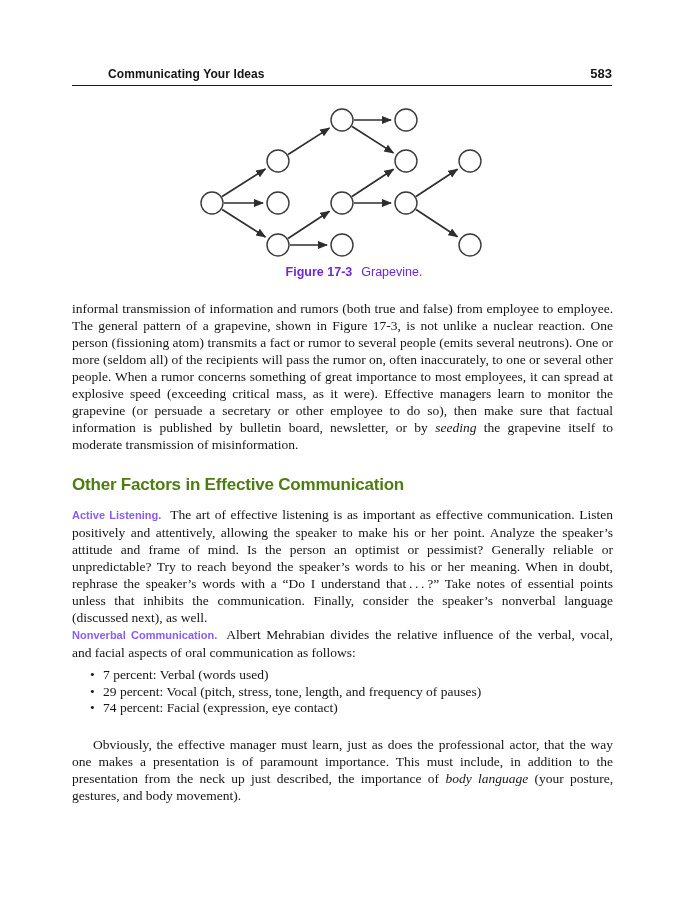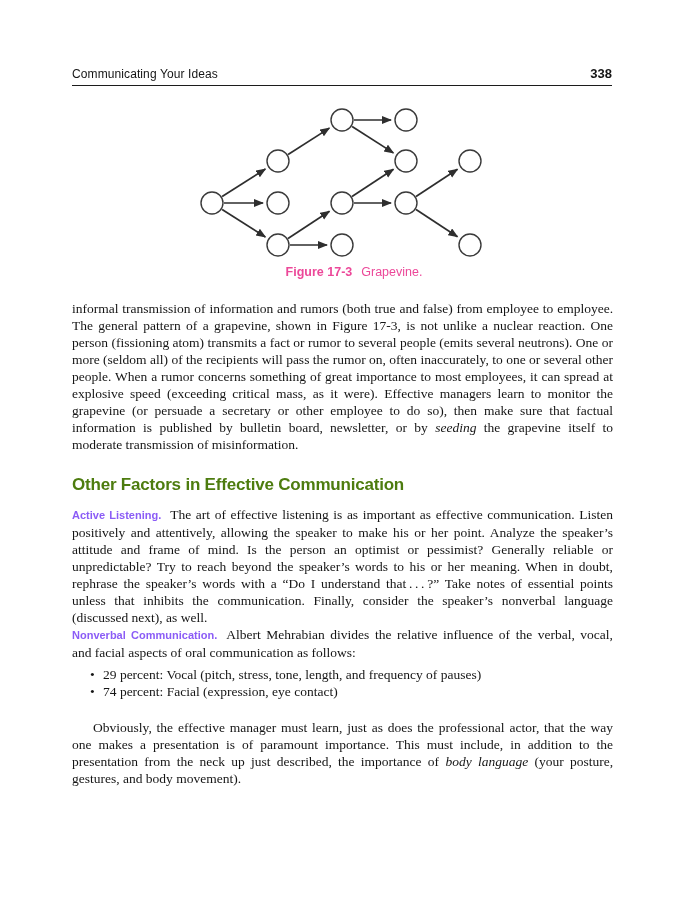--- a/index.html
+++ b/index.html
@@ -10,30 +10,30 @@
   }
   .page{position:absolute;inset:0;background:#ffffff;}
 
   
   .running-header{
     position:absolute;left:72px;right:68px;top:66px;
     display:flex;justify-content:space-between;align-items:flex-end;
     border-bottom:1.5px solid #1c1c1c;padding-bottom:4px;
     font-family:"Liberation Sans", sans-serif;
   }
-  .running-title{font-size:12px;font-weight:normal;letter-spacing:.1px;}
+  .running-title{font-size:12px;font-weight:bold;letter-spacing:.1px;margin-left:36px;}
   .pagenum{font-size:13px;font-weight:bold;}
 
   
   svg.figure{position:absolute;left:0;top:0;width:680px;height:290px;}
 
   .caption{
     position:absolute;top:265px;left:0;width:680px;box-sizing:border-box;
     padding-left:28px;text-align:center;
-    font-family:"Liberation Sans", sans-serif;font-size:12.5px;color:#ec4899;
+    font-family:"Liberation Sans", sans-serif;font-size:12.5px;color:#6d28d9;
   }
   .cap-label{font-weight:bold;margin-right:9px;}
 
   
   .body-col{
     position:absolute;left:72px;top:300px;width:541px;
     font-size:13.5px;line-height:17px;text-align:justify;
   }
   .para{margin:0;}
   h2.section{
@@ -56,21 +56,21 @@
   .closing{margin-top:19px;text-indent:21px;}
   i{font-style:italic;}
 </style>
 </head>
 <body>
 
 <div class="page">
 
   <div class="running-header">
     <span class="running-title">Communicating Your Ideas</span>
-    <span class="pagenum">338</span>
+    <span class="pagenum">583</span>
   </div>
 
   <svg class="figure" viewBox="0 0 680 290" xmlns="http://www.w3.org/2000/svg">
       <defs>
         <marker id="arrowhead" markerUnits="userSpaceOnUse" markerWidth="11" markerHeight="9" refX="9" refY="4" orient="auto">
           <path d="M0,0 L10,4 L0,8 Z" fill="#2e2e2e"></path>
         </marker>
       </defs>
       <line x1="222.1239378527853" y1="196.5574940936821" x2="265.3450776840184" y2="169.0531323828974" stroke="#2e2e2e" stroke-width="1.7" marker-end="url(#arrowhead)"></line>
       <line x1="224" y1="203" x2="263" y2="203" stroke="#2e2e2e" stroke-width="1.7" marker-end="url(#arrowhead)"></line>
@@ -106,20 +106,21 @@
 
     <p class="para"><span>informal transmission of information and rumors (both true and false) from employee to employee. The general pattern of a grapevine, shown in Figure 17-3, is not unlike a nuclear reaction. One person (fissioning atom) transmits a fact or rumor to several people (emits several neutrons). One or more (seldom all) of the recipients will pass the rumor on, often inaccurately, to one or several other people. When a rumor concerns something of great importance to most employees, it can spread at explosive speed (exceeding critical mass, as it were). Effective managers learn to monitor the grapevine (or persuade a secretary or other employee to do so), then make sure that factual information is published by bulletin board, newsletter, or by </span><i>seeding</i><span> the grapevine itself to moderate transmission of misinformation.</span></p>
 
     <h2 class="section">Other Factors in Effective Communication</h2>
 
     <p class="para"><span class="runin">Active Listening.</span><span>The art of effective listening is as important as effective communication. Listen positively and attentively, allowing the speaker to make his or her point. Analyze the speaker’s attitude and frame of mind. Is the person an optimist or pessimist? Generally reliable or unpredictable? Try to reach beyond the speaker’s words to his or her meaning. When in doubt, rephrase the speaker’s words with a “Do I understand that . . . ?” Take notes of essential points unless that inhibits the communication. Finally, consider the speaker’s nonverbal language (discussed next), as well.</span></p>
 
     <p class="para"><span class="runin">Nonverbal Communication.</span><span>Albert Mehrabian divides the relative influence of the verbal, vocal, and facial aspects of oral communication as follows:</span></p>
 
     <ul class="bullets">
+      <li>7 percent: Verbal (words used)</li>
       <li>29 percent: Vocal (pitch, stress, tone, length, and frequency of pauses)</li>
       <li>74 percent: Facial (expression, eye contact)</li>
     </ul>
 
     <p class="para closing"><span>Obviously, the effective manager must learn, just as does the professional actor, that the way one makes a presentation is of paramount importance. This must include, in addition to the presentation from the neck up just described, the importance of </span><i>body language</i><span> (your posture, gestures, and body movement).</span></p>
 
   </div>
 </div>
 
 </body></html>

